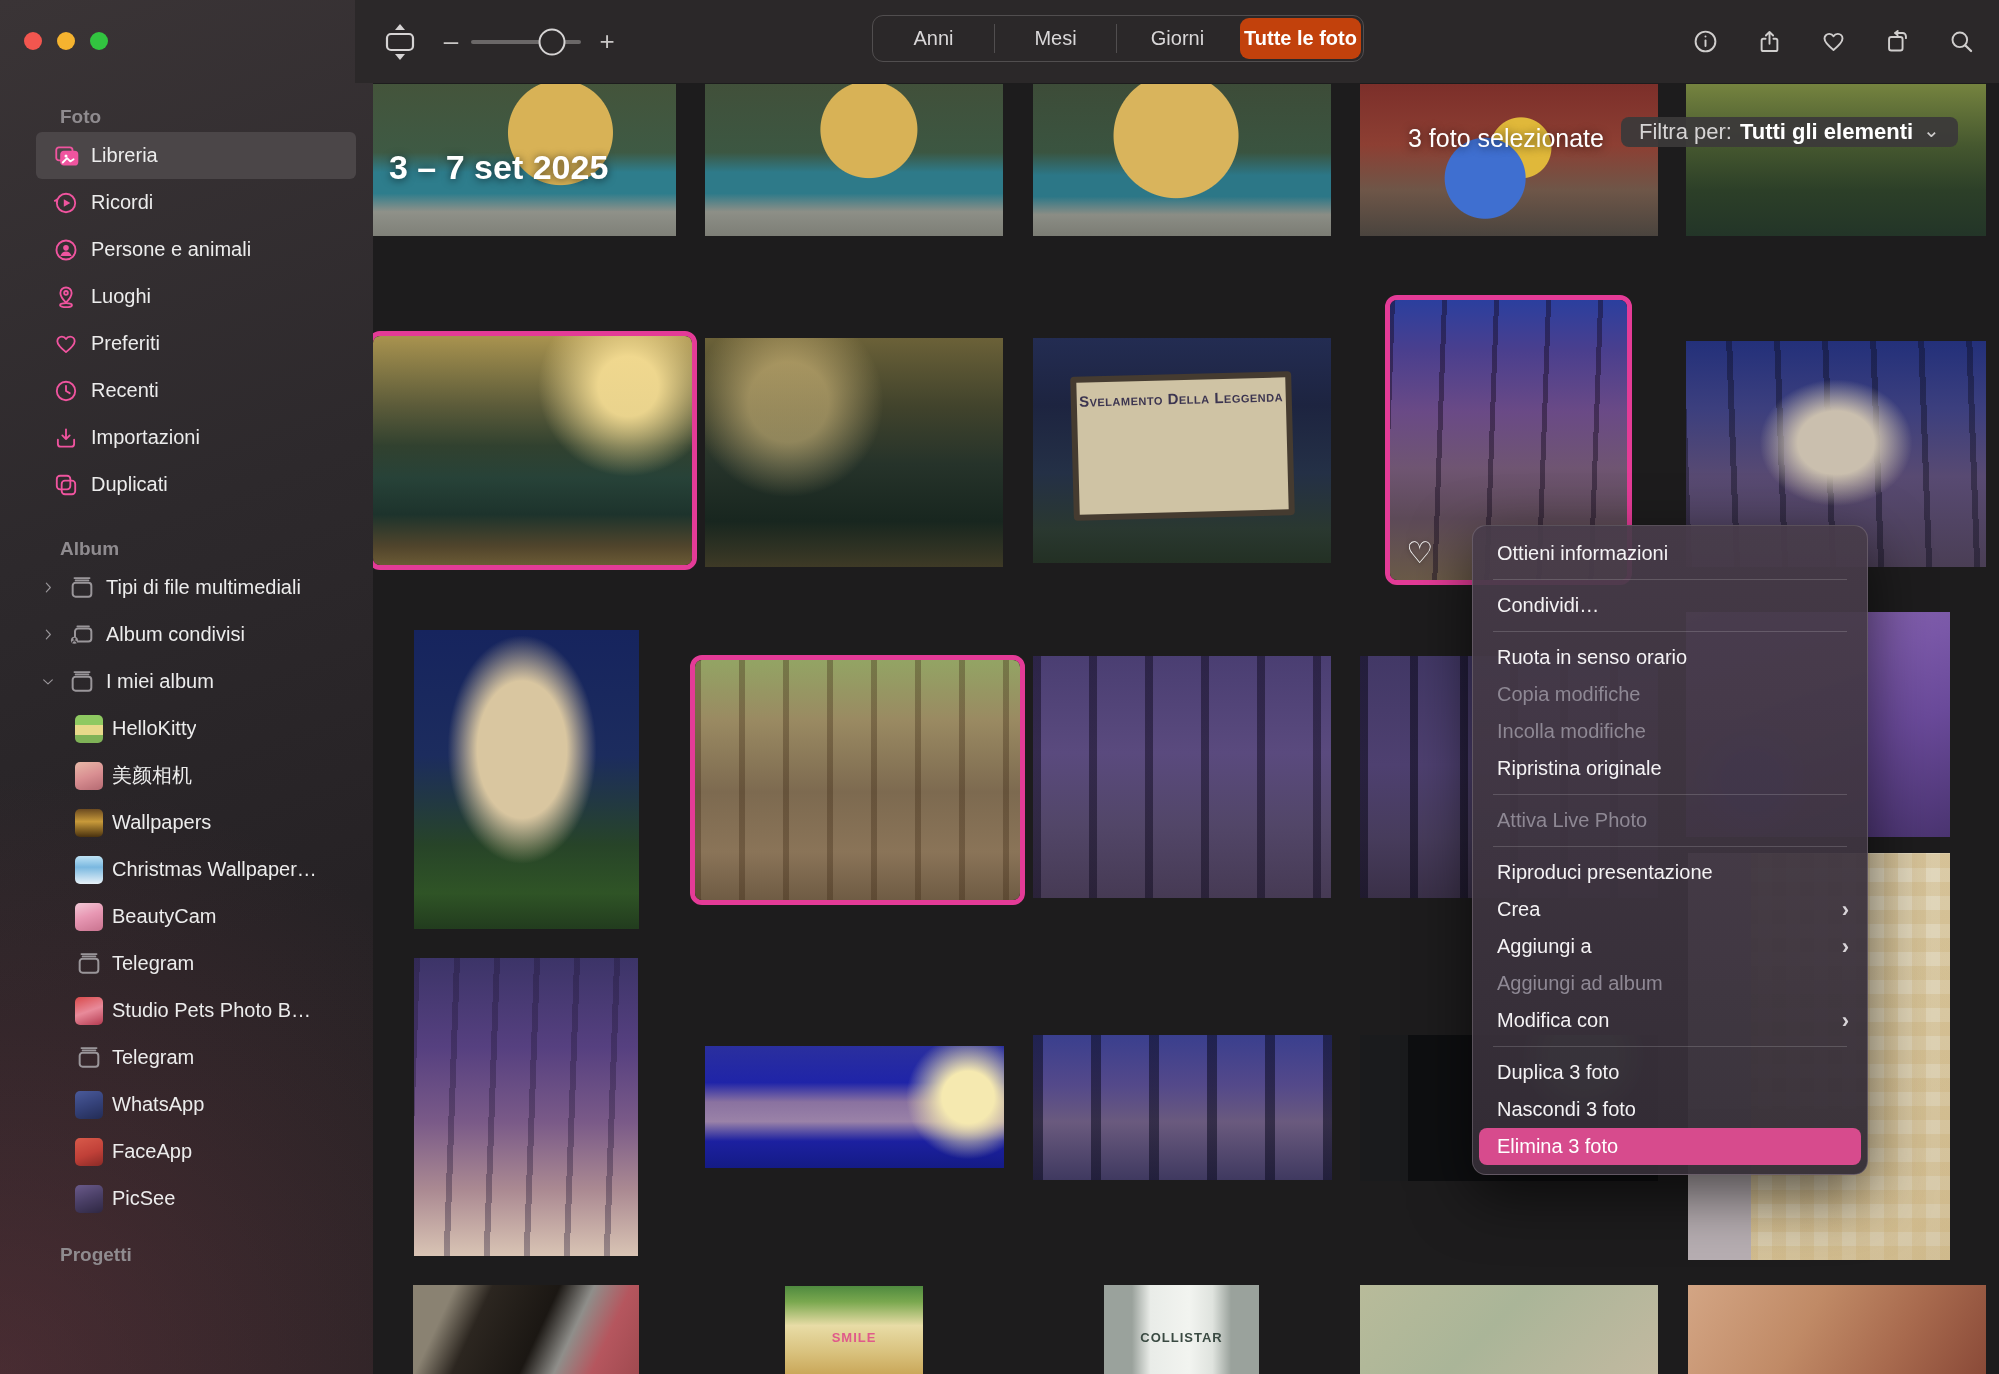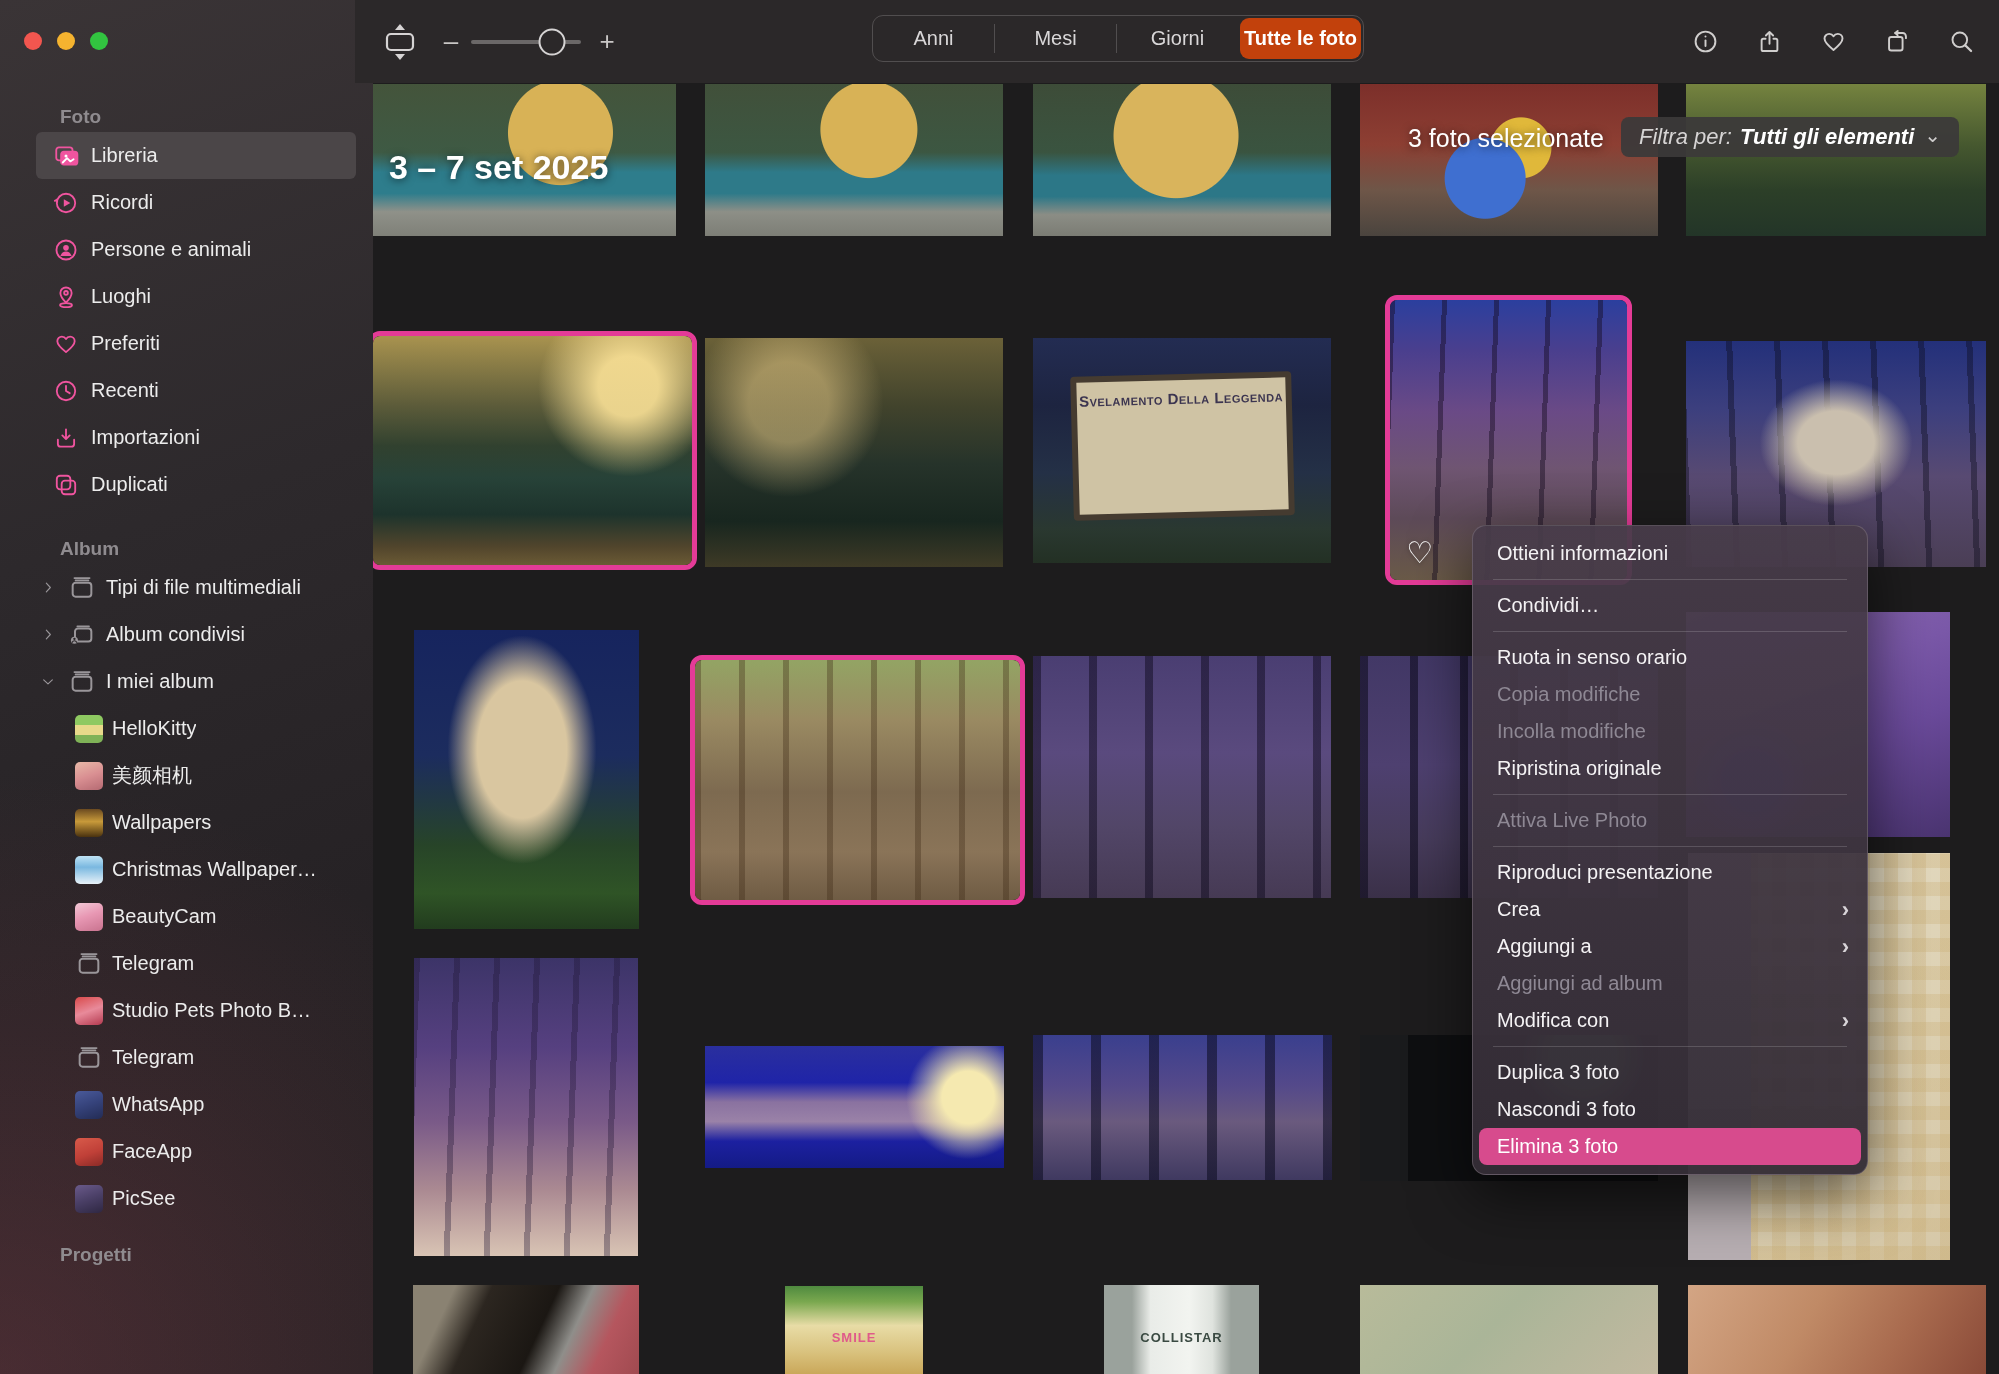--- a/index.html
+++ b/index.html
@@ -70,24 +70,24 @@
     background:#cfc3a4;border:6px solid #453b30;border-radius:4px;
     transform:rotate(-1.5deg);text-align:center;padding-top:10px;
     font-size:15px;font-weight:700;color:#3c3550;box-sizing:border-box;
     font-variant:small-caps;letter-spacing:.5px;}
   .photo-caption{position:absolute;left:50%;top:58%;transform:translate(-50%,-50%);
     font-size:13px;font-weight:700;letter-spacing:1px;white-space:nowrap;}
   .ov-date{position:absolute;left:389px;top:148px;z-index:2;font-size:34px;
     font-weight:700;color:#fff;text-shadow:0 1px 8px rgba(0,0,0,.65);}
   .ov-sel{position:absolute;left:1408px;top:124px;z-index:2;font-size:25px;
     font-weight:400;color:#fff;text-shadow:0 1px 8px rgba(0,0,0,.65);}
-  .filterbtn{position:absolute;left:1621px;top:117px;height:40px;z-index:3;
+  .filterbtn{position:absolute;left:1621px;top:117px;height:30px;z-index:3;
     background:rgba(59,57,57,.94);border-radius:8px;display:flex;
     align-items:center;padding:0 18px;font-size:22px;color:#d6d4d4;
-    white-space:nowrap;font-style:italic;}
+    white-space:nowrap;}
   .filterbtn b{color:#fff;margin-left:8px;font-weight:700;}
   .filterbtn .fchev{margin-left:10px;color:#cfcdcd;font-size:20px;
     transform:translateY(-2px);}
   
   #ctxmenu{position:absolute;left:1472px;top:525px;width:396px;z-index:6;
     background:linear-gradient(180deg,rgba(72,60,74,.94) 0%,rgba(52,45,54,.96) 100%);
     border:1px solid rgba(150,140,150,.38);border-radius:14px;
     box-shadow:0 20px 60px rgba(0,0,0,.6);padding:9px 0;box-sizing:border-box;}
   .mi{height:37px;display:flex;align-items:center;padding:0 18px 0 24px;
     font-size:20px;color:#f4f2f4;justify-content:space-between;}

